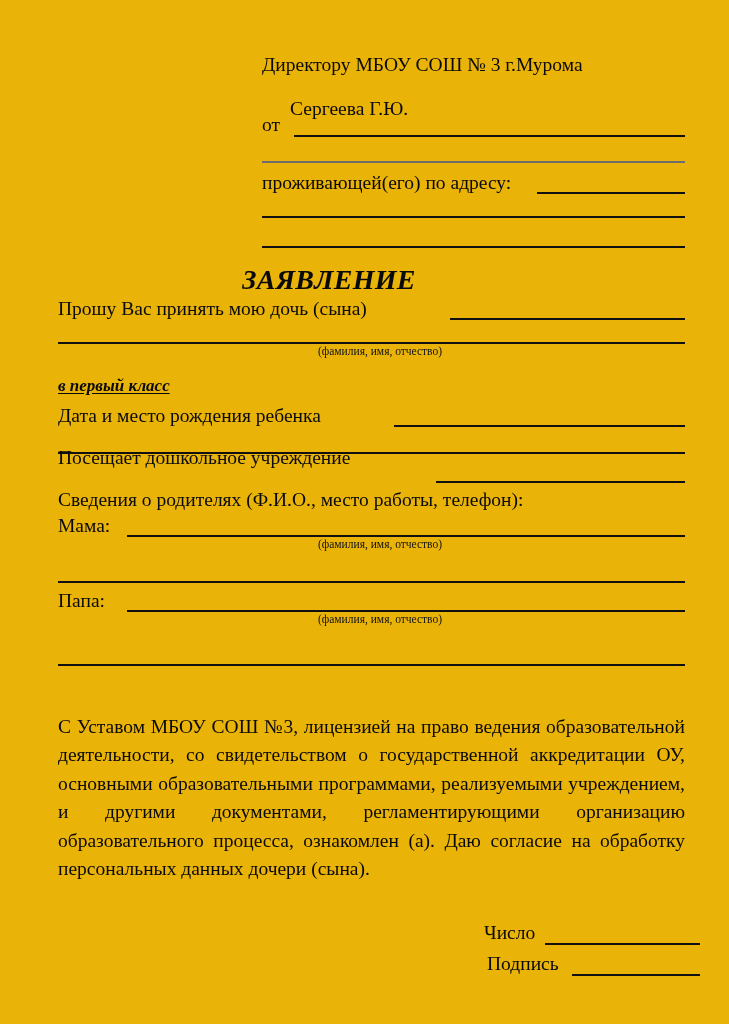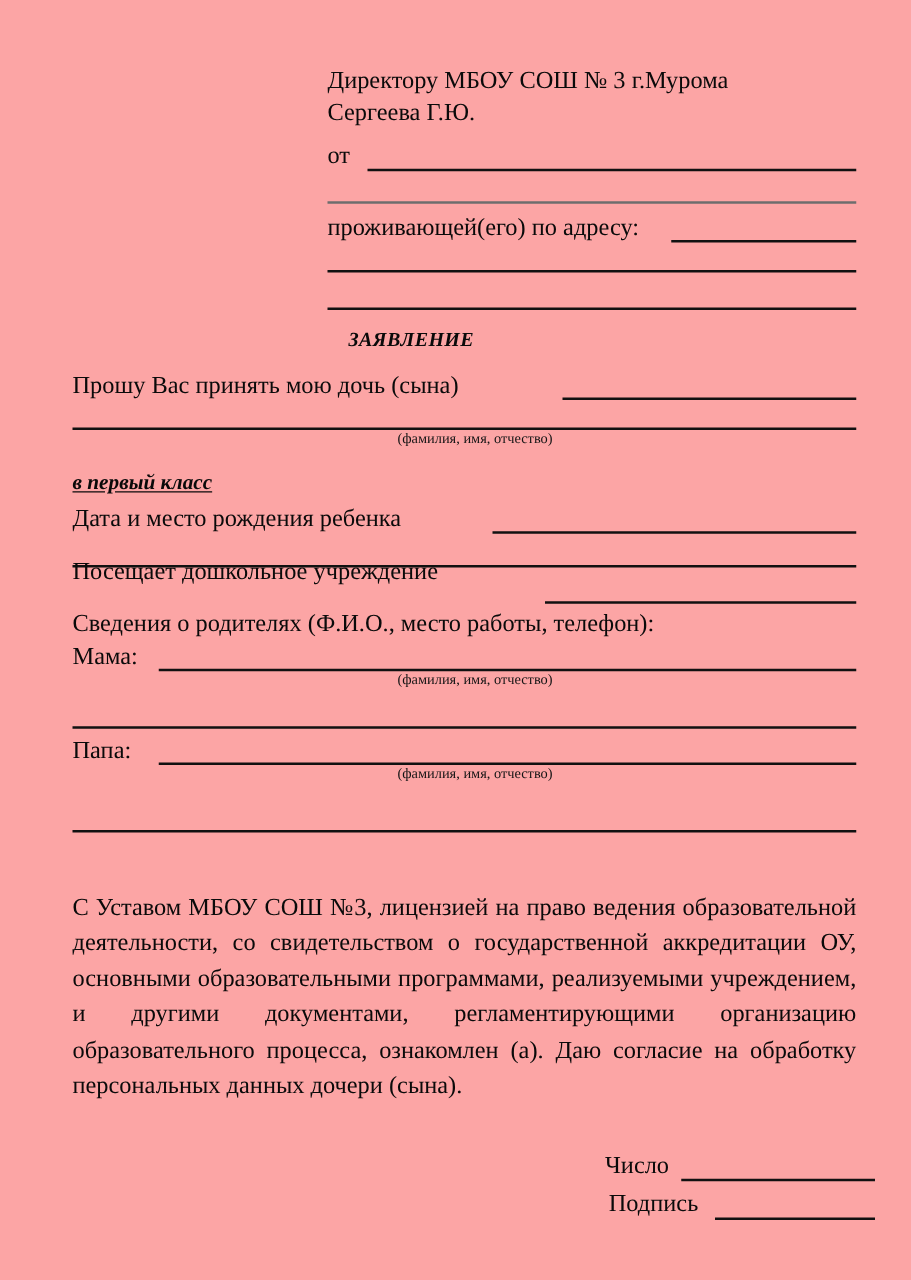--- a/index.html
+++ b/index.html
@@ -14,21 +14,21 @@
     overflow: hidden;
     font-family: "Liberation Serif", "DejaVu Serif", serif;
     color: #0a0a0a;
     -webkit-font-smoothing: antialiased;
   }
 
   .page {
     position: relative;
     width: 729px;
     height: 1024px;
-    background: #fca5a5;
+    background: #eab308;
     box-sizing: border-box;
   }
 
   
   .txt {
     position: absolute;
     font-size: 19.5px;
     line-height: 25px;
     white-space: nowrap;
   }
@@ -53,21 +53,21 @@
   }
 
   
   .heading {
     position: absolute;
     left: 0;
     width: 658px;
     text-align: center;
     font-weight: bold;
     font-style: italic;
-    font-size: 16px;
+    font-size: 28px;
     letter-spacing: 0.3px;
   }
 
   
   .label-ul {
     position: absolute;
     font-weight: bold;
     font-style: italic;
     font-size: 17px;
     text-decoration: underline;
@@ -106,21 +106,21 @@
     white-space: nowrap;
   }
 </style>
 </head>
 <body>
 
 <div class="page">
 
   <div class="addressee-line" style="top:52px;">Директору МБОУ СОШ № 3 г.Мурома</div>
 
-  <div class="addressee-line" style="top:78px;">Сергеева Г.Ю.</div>
+  <div class="addressee-line" style="top:96px;margin-left:28px;">Сергеева Г.Ю.</div>
 
   <div class="txt" style="left:262px; top:112px;">от</div>
 
   <div class="rule" style="left:294px; top:135px; width:391px;"></div>
 
   <div class="rule grey" style="left:262px; top:161px; width:423px;"></div>
 
   <div class="txt" style="left:262px; top:170px;">проживающей(его) по адресу:</div>
 
   <div class="rule" style="left:537px; top:192px; width:148px;"></div>

